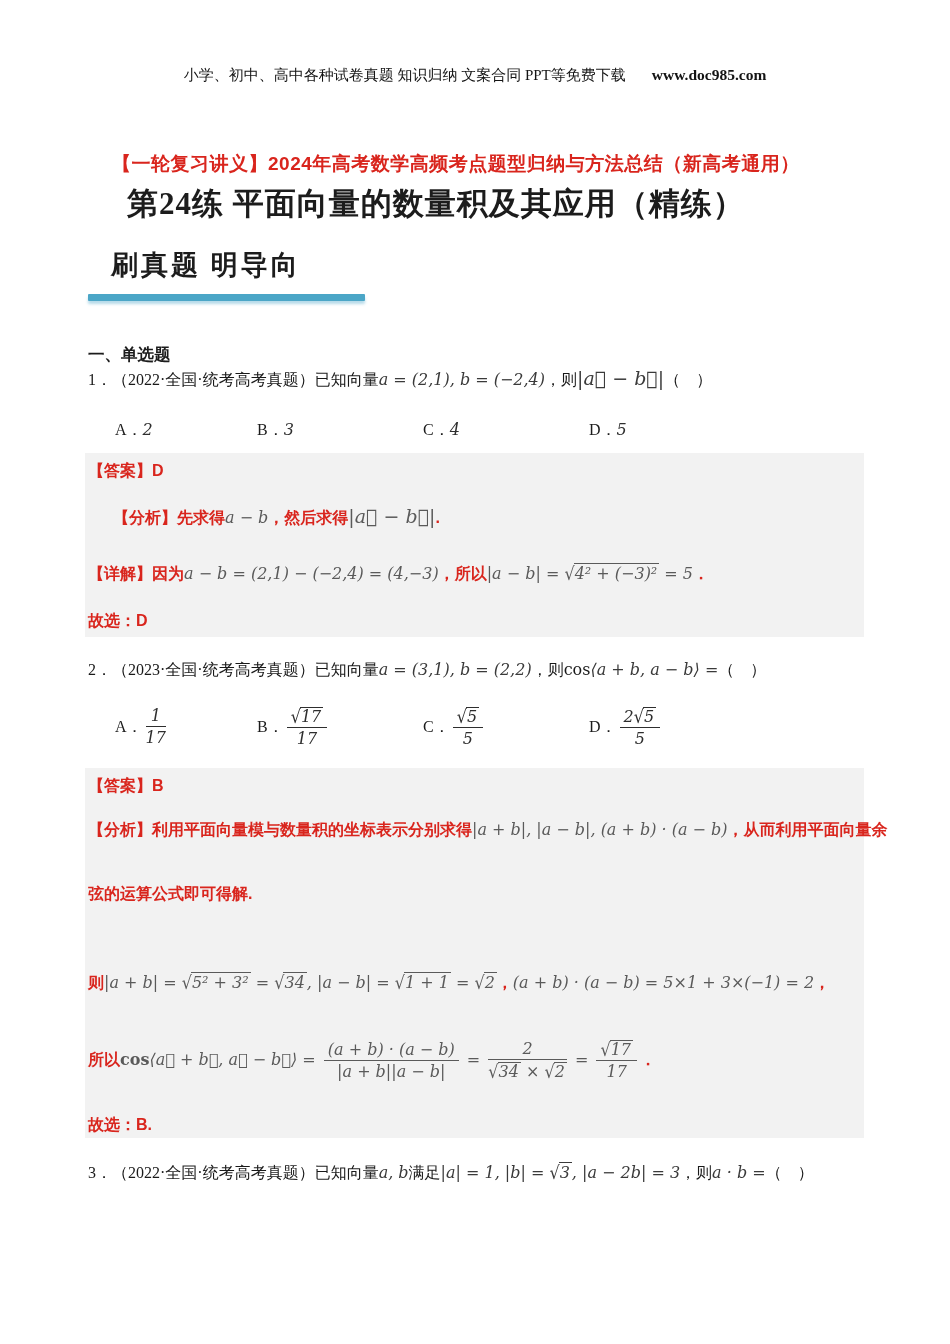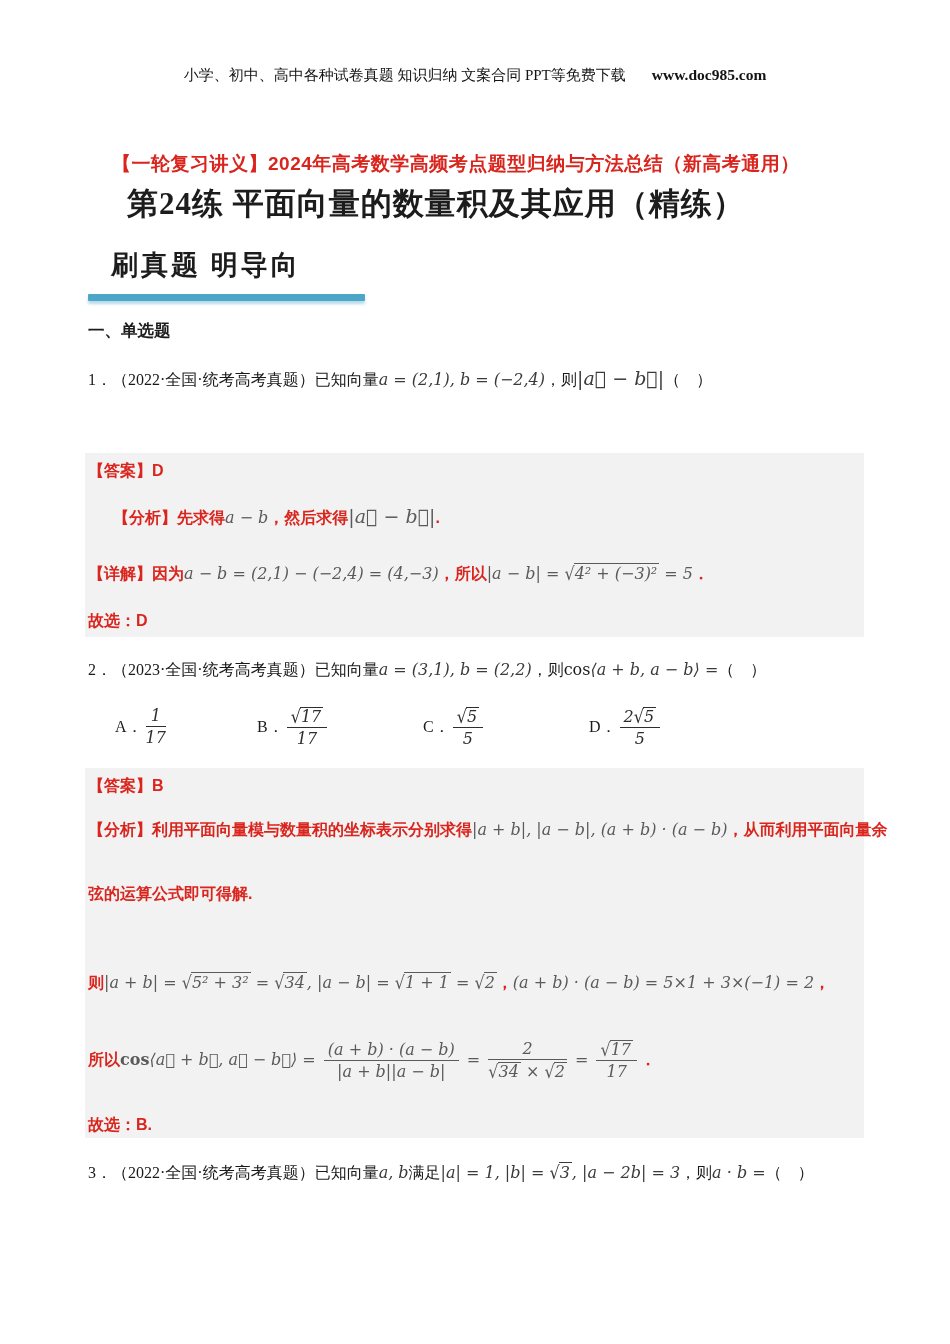--- a/index.html
+++ b/index.html
@@ -8,21 +8,21 @@
   .abs{position:absolute;}
   
   .doc-header{top:66px;left:0;width:950px;text-align:center;font-size:15px;color:#141414;white-space:nowrap;}
   .doc-header .url{font-weight:bold;margin-left:26px;font-size:15.5px;}
   
   .series{top:151px;left:112px;font-size:19px;font-weight:bold;color:#e02520;
           font-family:"Liberation Sans","DejaVu Sans",sans-serif;letter-spacing:.5px;white-space:nowrap;}
   .main-title{top:183px;left:127px;font-size:31px;font-weight:bold;letter-spacing:1px;white-space:nowrap;}
   .section-head{top:247px;left:103px;font-size:27px;font-weight:bold;letter-spacing:3px;white-space:nowrap;margin-left:8px;}
   .accent-bar{top:294px;left:88px;width:277px;height:7px;border-radius:1px;}
-  .part-heading{top:320px;left:88px;font-size:16.5px;font-weight:bold;
+  .part-heading{top:344px;left:88px;font-size:16.5px;font-weight:bold;
           font-family:"Liberation Sans","DejaVu Sans",sans-serif;}
   
   .stem{left:88px;font-size:16px;color:#191919;white-space:nowrap;}
   .stem .m{color:#3a3a3a;}
   .opt-row{left:88px;width:780px;height:30px;font-size:16px;}
   .opt{position:absolute;top:0;white-space:nowrap;}
   .opt .m{color:#2e2e2e;}
   .o1{left:27px}.o2{left:169px}.o3{left:335px}.o4{left:501px}
   
   .ans-block{left:85px;width:779px;background:#f2f2f2;}
@@ -55,20 +55,26 @@
 
   <div class="abs section-head">刷真题 明导向</div>
   <div class="abs accent-bar" id="accent-bar" style="background: rgb(75, 166, 199); box-shadow: rgba(75, 166, 199, 0.4) 0px 3px 3px;"></div>
 
   <div class="abs part-heading">一、单选题</div>
 
   <div class="abs stem" style="top:367px;">
     <span>1．</span><span>（2022·全国·统考高考真题）</span><span>已知向量</span><span class="m">a = (2,1), b = (−2,4)</span><span>，则</span><span class="m big">|a⃗ − b⃗|</span><span>（　）</span>
   </div>
 
+  <div class="abs opt-row" style="top:420px;">
+    <span class="opt o1"><span>A．</span><span class="m">2</span></span>
+    <span class="opt o2"><span>B．</span><span class="m">3</span></span>
+    <span class="opt o3"><span>C．</span><span class="m">4</span></span>
+    <span class="opt o4"><span>D．</span><span class="m">5</span></span>
+  </div>
 
   <div class="abs ans-block" style="top: 453px; height: 184px; background: rgb(242, 242, 242);"></div>
 
   <div class="abs redline" style="top: 461px; color: rgb(217, 37, 29);">
     <span>【答案】</span><span>D</span>
   </div>
 
   <div class="abs redline" style="top: 505px; color: rgb(217, 37, 29); margin-left: 25px;">
     <span>【分析】</span><span>先求得</span><span class="m">a − b</span><span>，然后求得</span><span class="m big">|a⃗ − b⃗|</span><span>.</span>
   </div>

